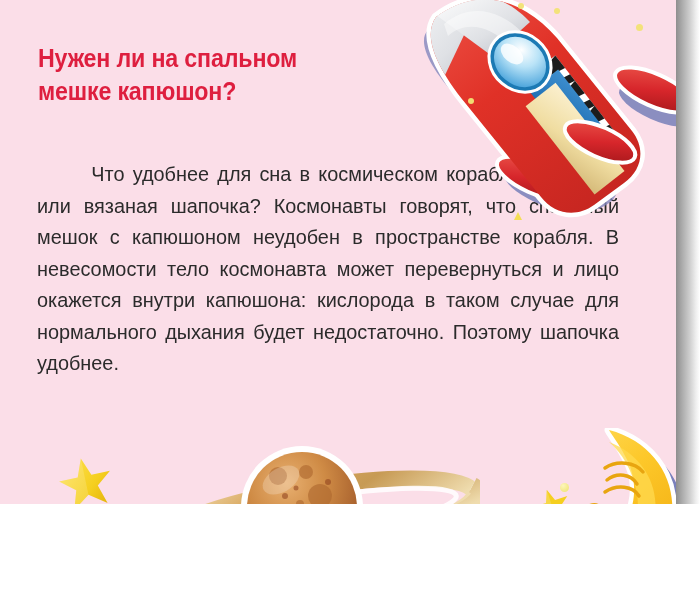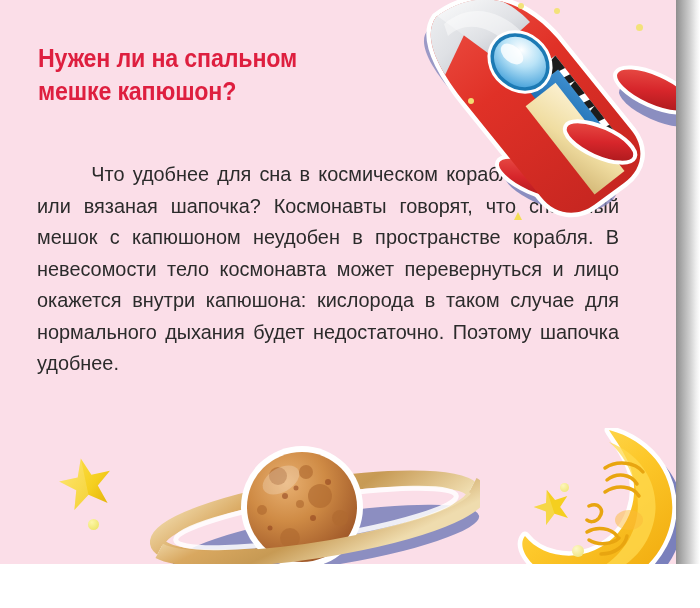--- a/index.html
+++ b/index.html
@@ -1,21 +1,21 @@
 <!DOCTYPE html>
 <html><head>
 <meta charset="utf-8">
 <style>
   html,body{margin:0;padding:0;}
   body{
     width:700px;height:608px;overflow:hidden;
     background:#ffffff;
     font-family:"Liberation Sans", sans-serif;
   }
-  .stage{position:relative;width:700px;height:564px;overflow:hidden;background:#ffffff;}
+  .stage{position:relative;width:700px;height:504px;overflow:hidden;background:#ffffff;}
 
   
   .shadow-right{
     position:absolute;left:676px;top:0;width:24px;height:590px;
     background:linear-gradient(to right,#8e8e8e 0%,#aeaeae 28%,#cfcfcf 58%,#ededed 82%,#ffffff 100%);
   }
   .shadow-bottom{
     position:absolute;left:0;top:578px;width:700px;height:30px;
     background:linear-gradient(to bottom,#9a9a9a 0%,#b6b6b6 30%,#d4d4d4 60%,#efefef 85%,#ffffff 100%);
   }

